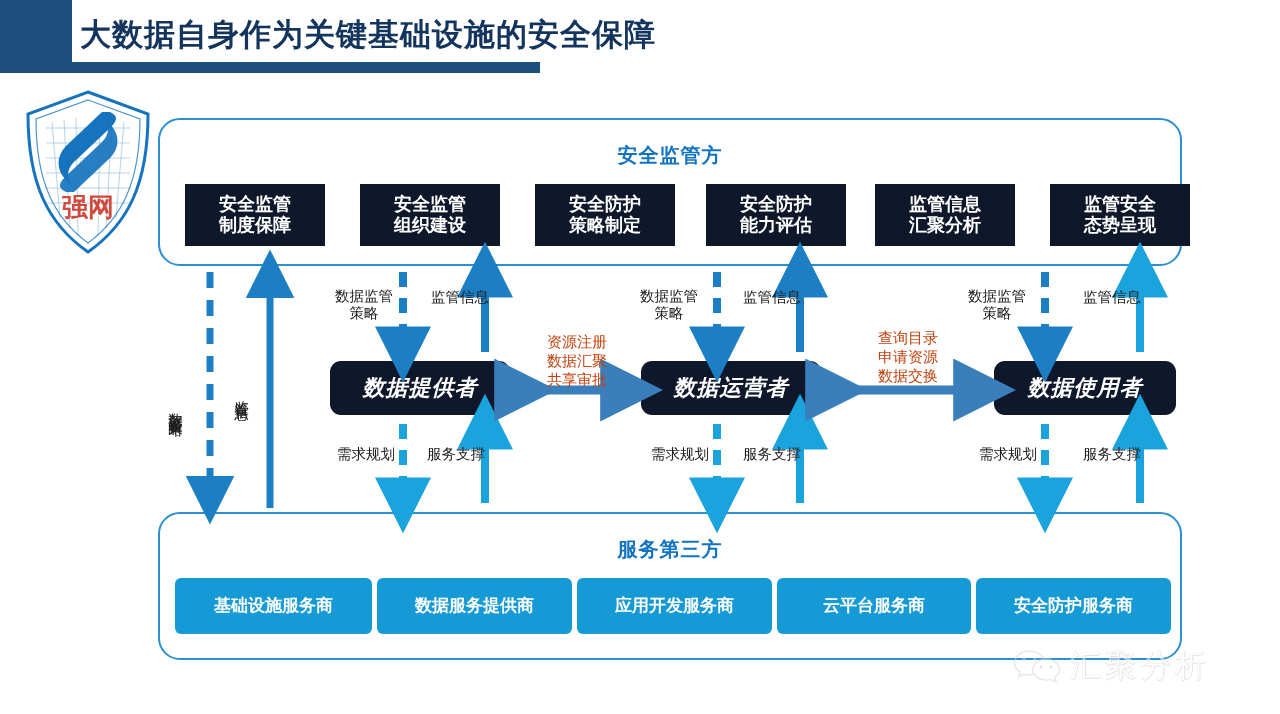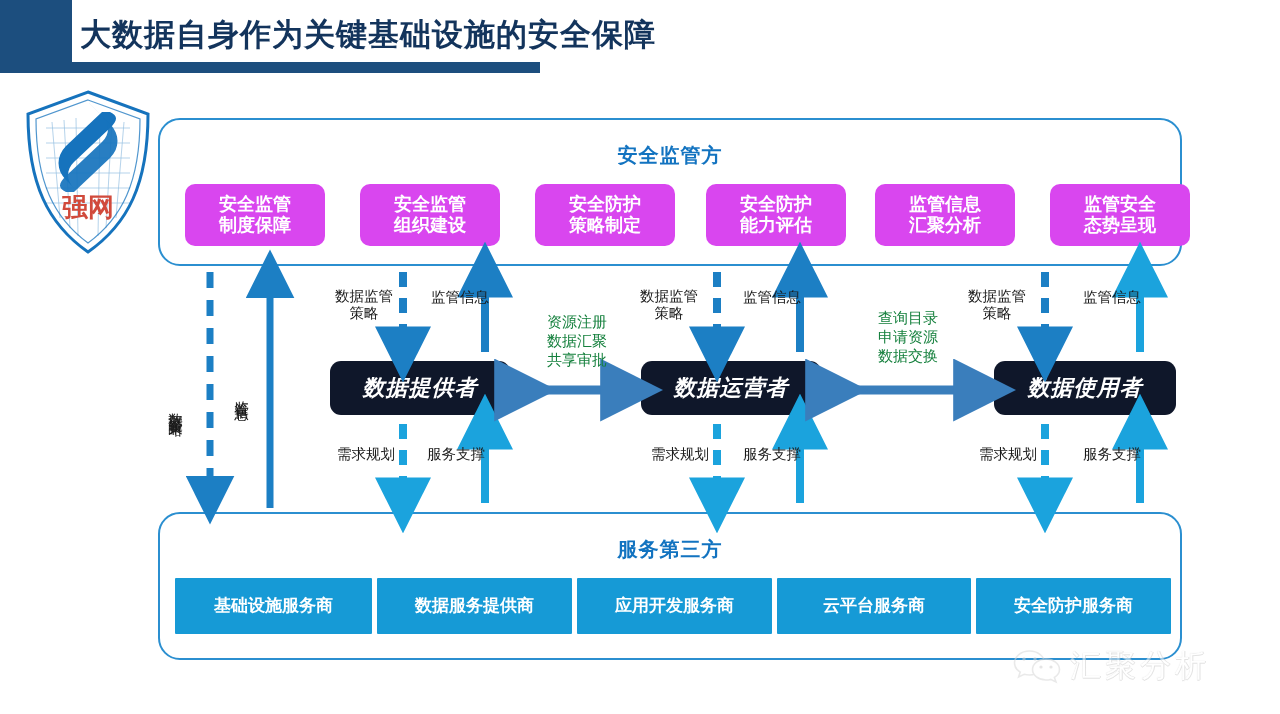--- a/index.html
+++ b/index.html
@@ -34,27 +34,27 @@
     position:absolute;left:0;right:0;text-align:center;
     font-size:20px;font-weight:bold;color:#1273c0;letter-spacing:1px;
   }
   #panel-top{left:158px;top:118px;width:1024px;height:148px;}
   #panel-bottom{left:158px;top:512px;width:1024px;height:148px;}
   #panel-top .panel-title{top:22px;}
   #panel-bottom .panel-title{top:22px;}
 
   
   .chip{
-    position:absolute;background:#d946ef;border-radius:10px;
+    position:absolute;background:#0f172a;border-radius:0;
     color:#ffffff;font-weight:bold;display:flex;align-items:center;
     justify-content:center;text-align:center;line-height:1.18;
     box-sizing:border-box;
   }
   .chip-top{top:184px;width:140px;height:62px;font-size:18px;}
-  .chip-bottom{top:578px;height:56px;font-size:17px;background:#169ad6;border-radius:1px;}
+  .chip-bottom{top:578px;height:56px;font-size:17px;background:#169ad6;border-radius:6px;}
 
   .chip-top.c0{left:185px;}
   .chip-top.c1{left:360px;}
   .chip-top.c2{left:535px;}
   .chip-top.c3{left:706px;}
   .chip-top.c4{left:875px;}
   .chip-top.c5{left:1034px;margin-left:16px;}
 
   .chip-bottom.b0{left:175px;width:197px;}
   .chip-bottom.b1{left:377px;width:195px;}
@@ -78,22 +78,22 @@
   
   .flab{
     position:absolute;font-size:14.5px;color:#1a1a1a;line-height:1.15;
     text-align:center;white-space:nowrap;
   }
   .flab.vert{
     writing-mode:vertical-rl;text-orientation:upright;
     white-space:normal;letter-spacing:2px;line-height:1;
   }
   .blab{
-    position:absolute;font-size:15px;color:#15803d;line-height:1.25;
-    text-align:center;white-space:nowrap;
+    position:absolute;font-size:15px;color:#c2410c;line-height:1.25;
+    text-align:center;white-space:nowrap;margin-top:20px;
   }
 
   
   .watermark{
     position:absolute;left:1012px;top:638px;width:262px;height:56px;
     display:flex;align-items:center;gap:8px;opacity:.55;
   }
   .wm-text{
     font-size:31px;color:#ffffff;letter-spacing:4px;font-weight:400;
     text-shadow:0 0 1px #b9b9b9, 0 1px 0 #cfcfcf, 1px 0 0 #cfcfcf;

